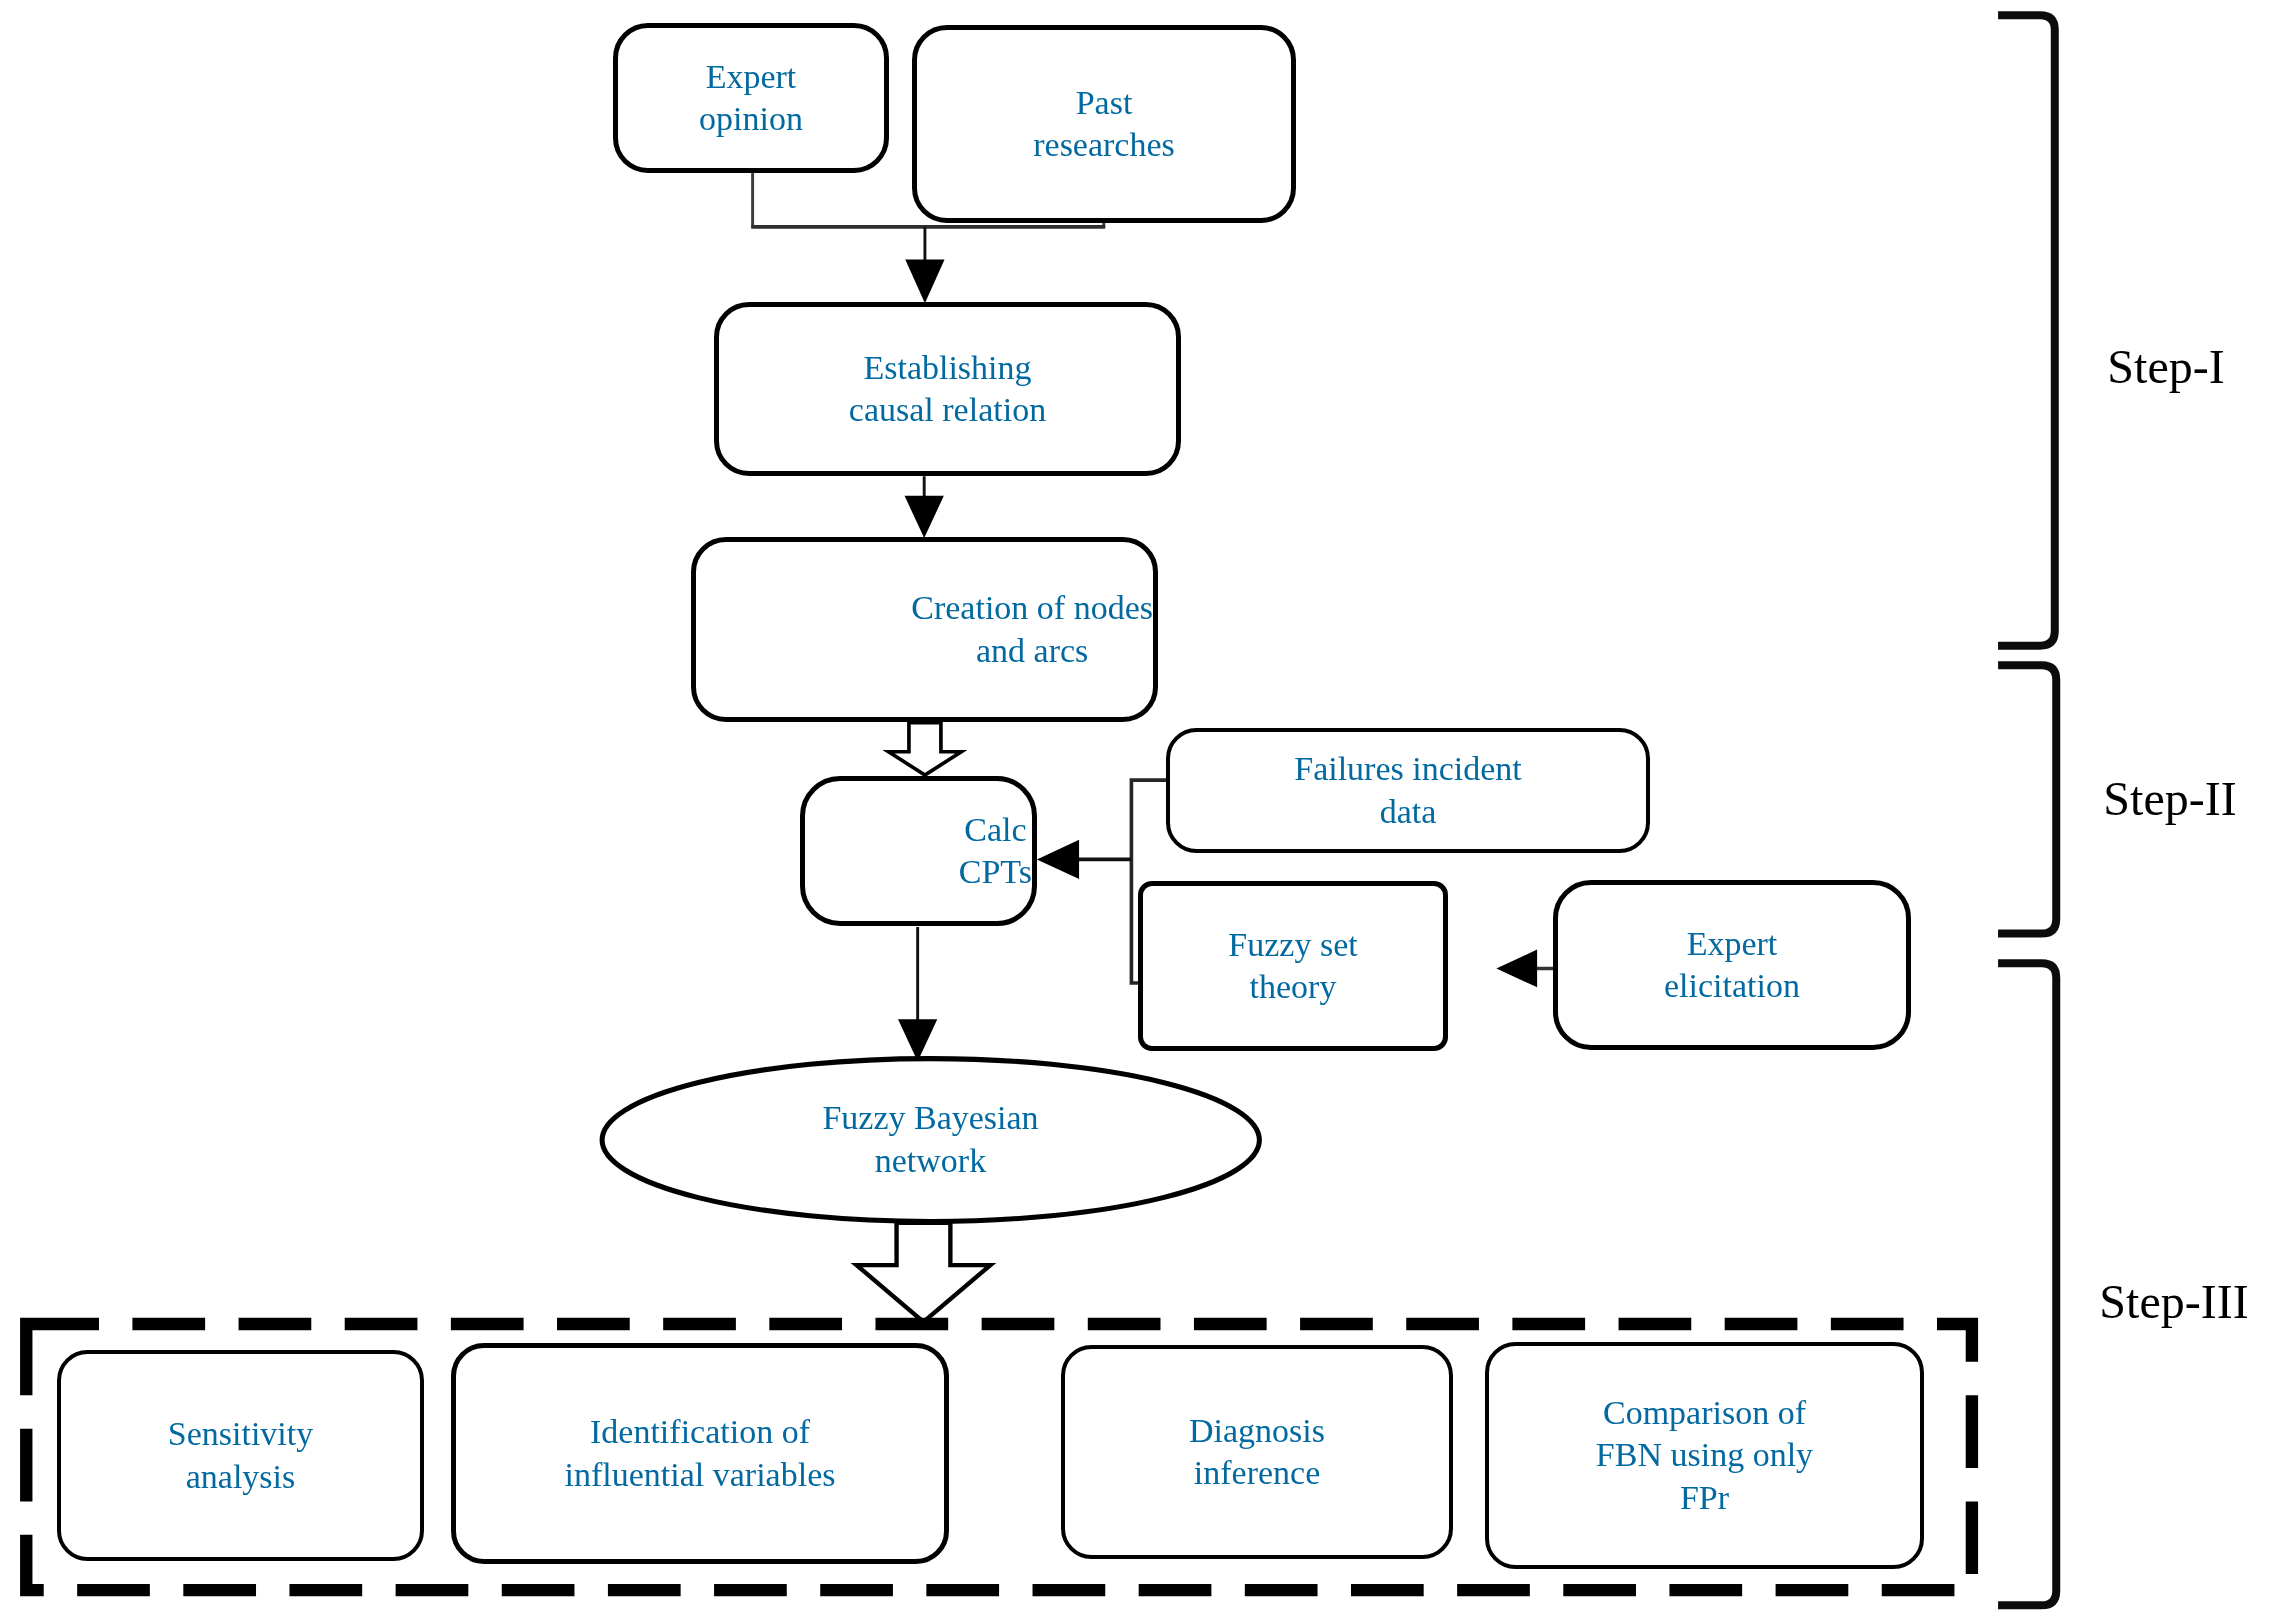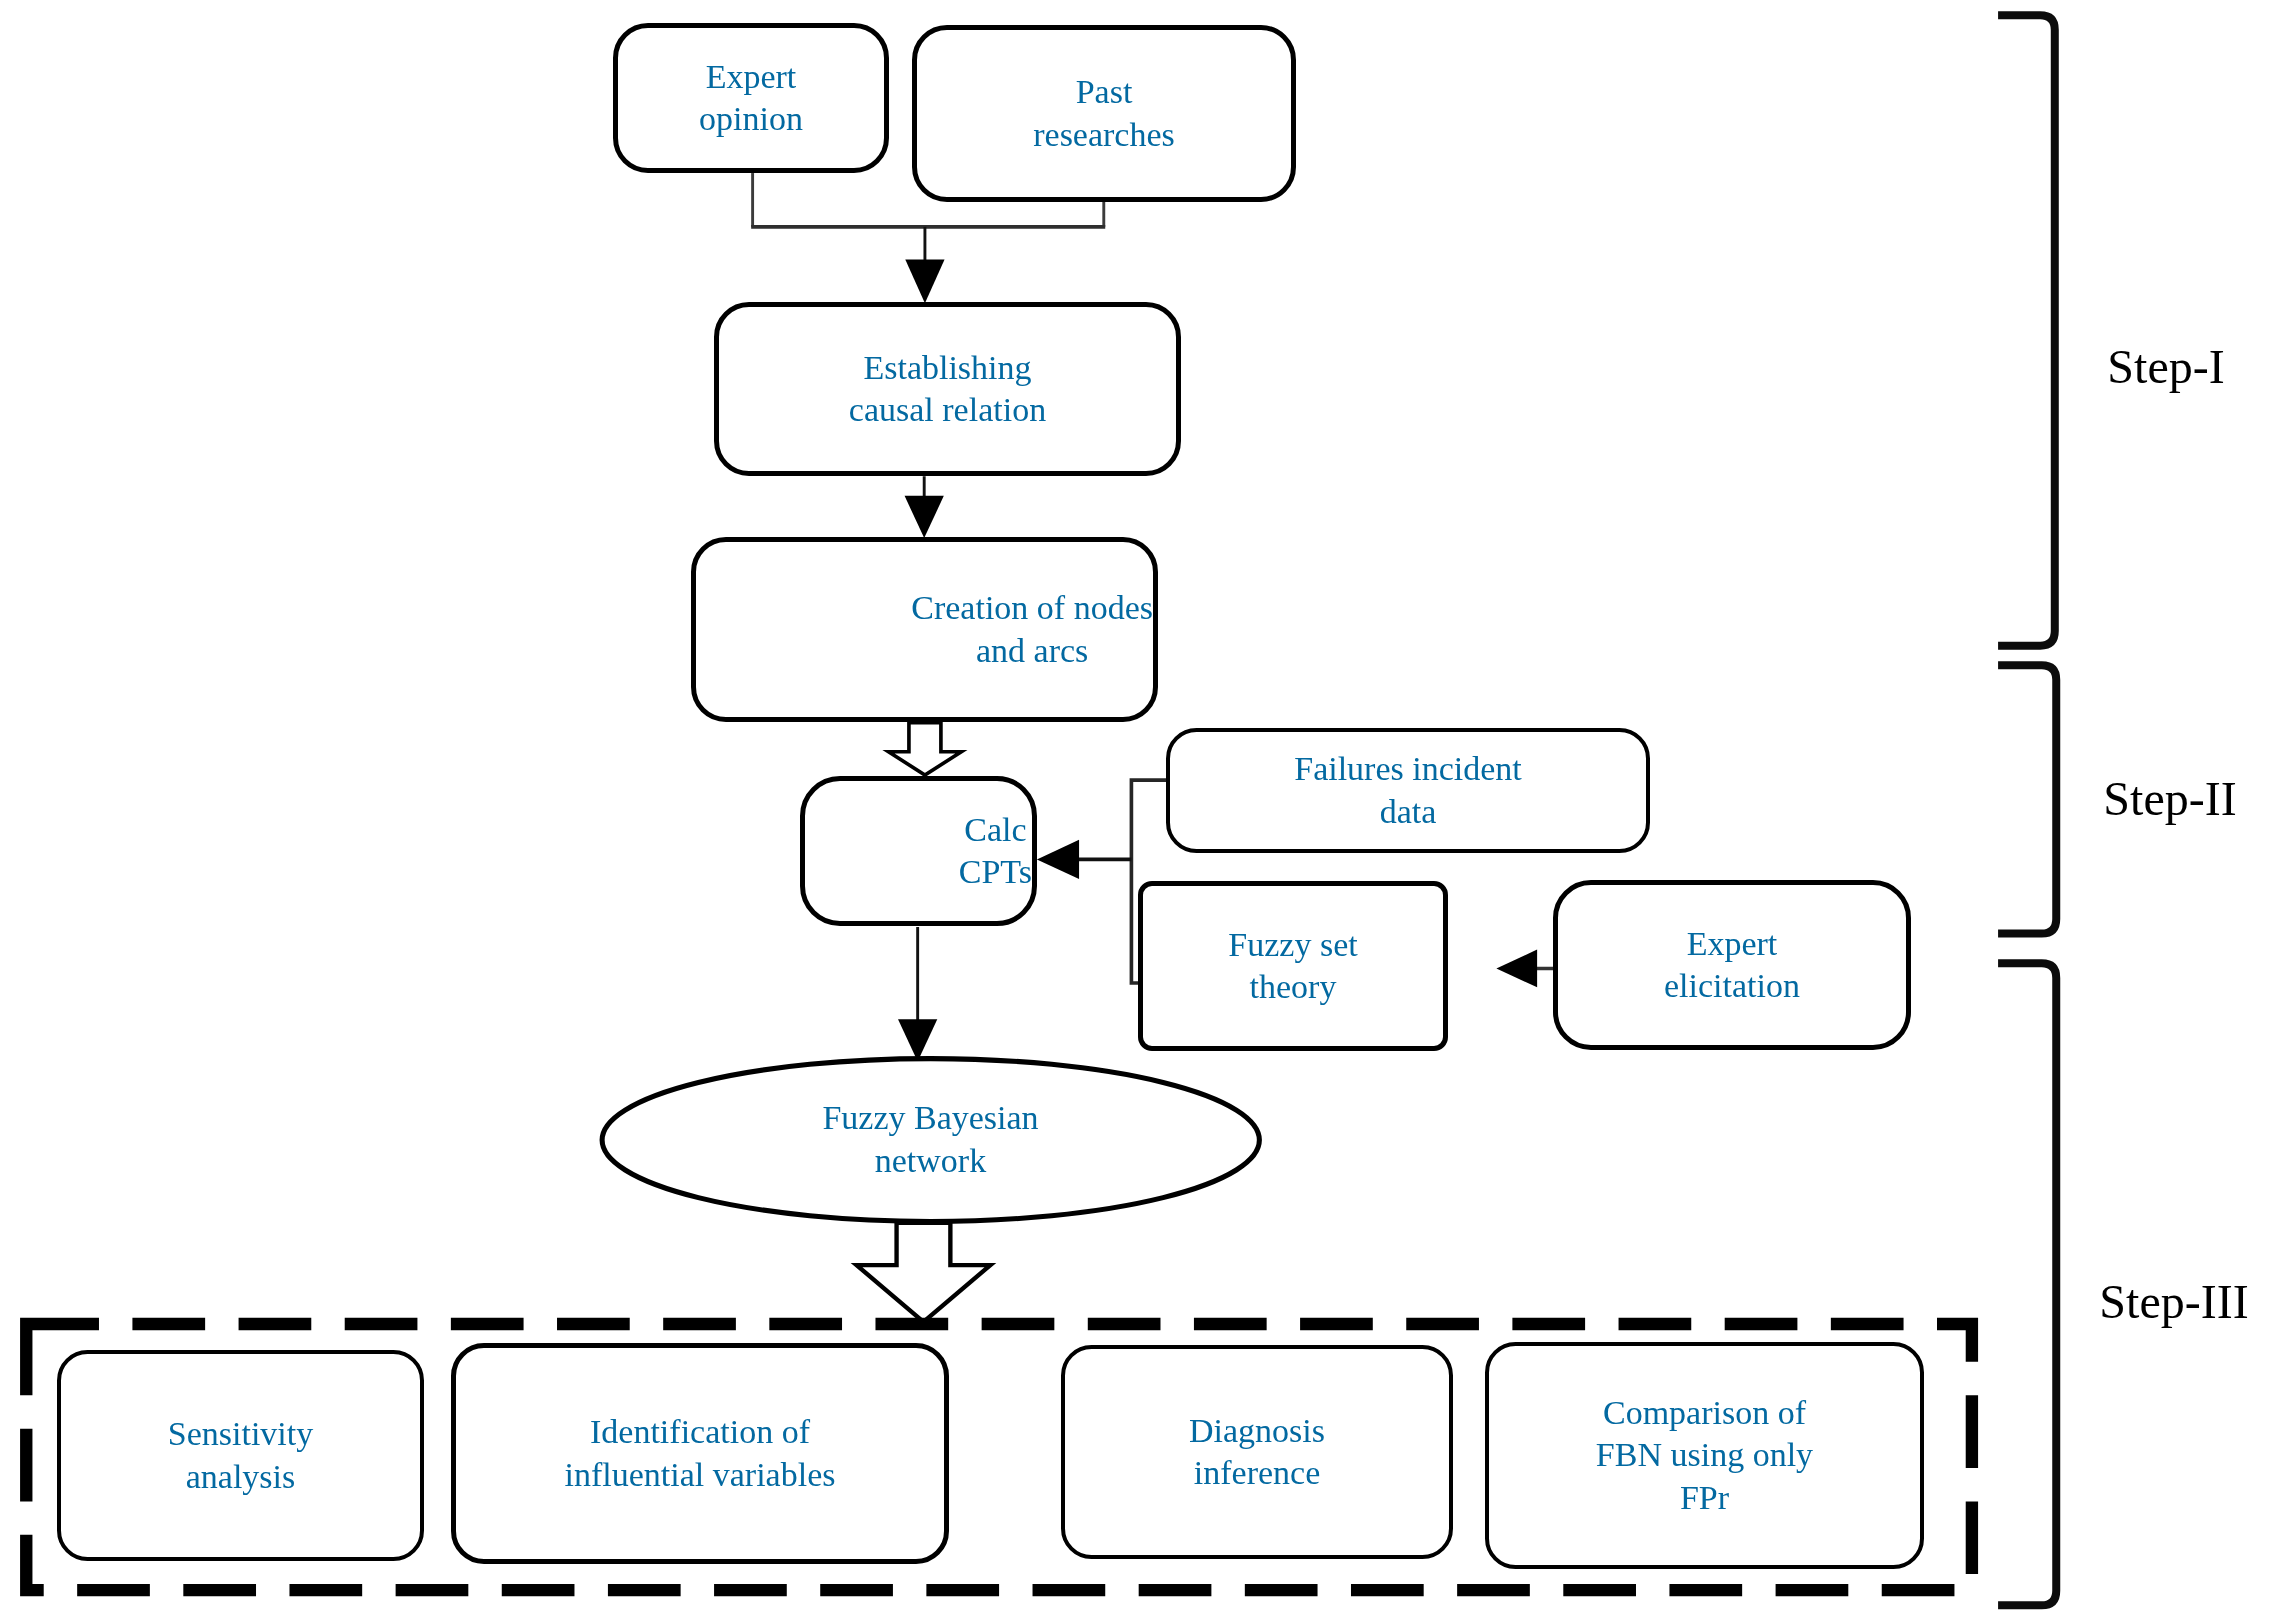--- a/index.html
+++ b/index.html
@@ -94,21 +94,21 @@
     <path d="M2748 21 H2806 Q2826 21 2826 41 V868 Q2826 888 2806 888 H2748" fill="none" stroke="#0c0c0c" stroke-width="11"></path>
     <path d="M2748 915 H2808 Q2828 915 2828 935 V1264 Q2828 1284 2808 1284 H2748" fill="none" stroke="#0c0c0c" stroke-width="11"></path>
     <path d="M2748 1325 H2808 Q2828 1325 2828 1345 V2188 Q2828 2208 2808 2208 H2748" fill="none" stroke="#0c0c0c" stroke-width="11"></path>
   </svg>
 
   <div class="node" style="left:613px; top:23px; width:276px; height:150px; border-width:5.8px;">
     <span class="label">Expert
 opinion</span>
   </div>
 
-  <div class="node" style="left:912px; top:25.4px; width:384px; height:177px; border-width:5.8px;">
+  <div class="node" style="left:912px; top:25.4px; width:384px; height:198px; border-width:5.8px;">
     <span class="label">Past
 researches</span>
   </div>
 
   <div class="node" style="left:714px; top:302px; width:467px; height:174px; border-width:5.8px;">
     <span class="label">Establishing
 causal relation</span>
   </div>
 
   <div class="node" style="left:691px; top:537px; width:467px; height:185px; border-width:5.8px;justify-content:flex-end;">

